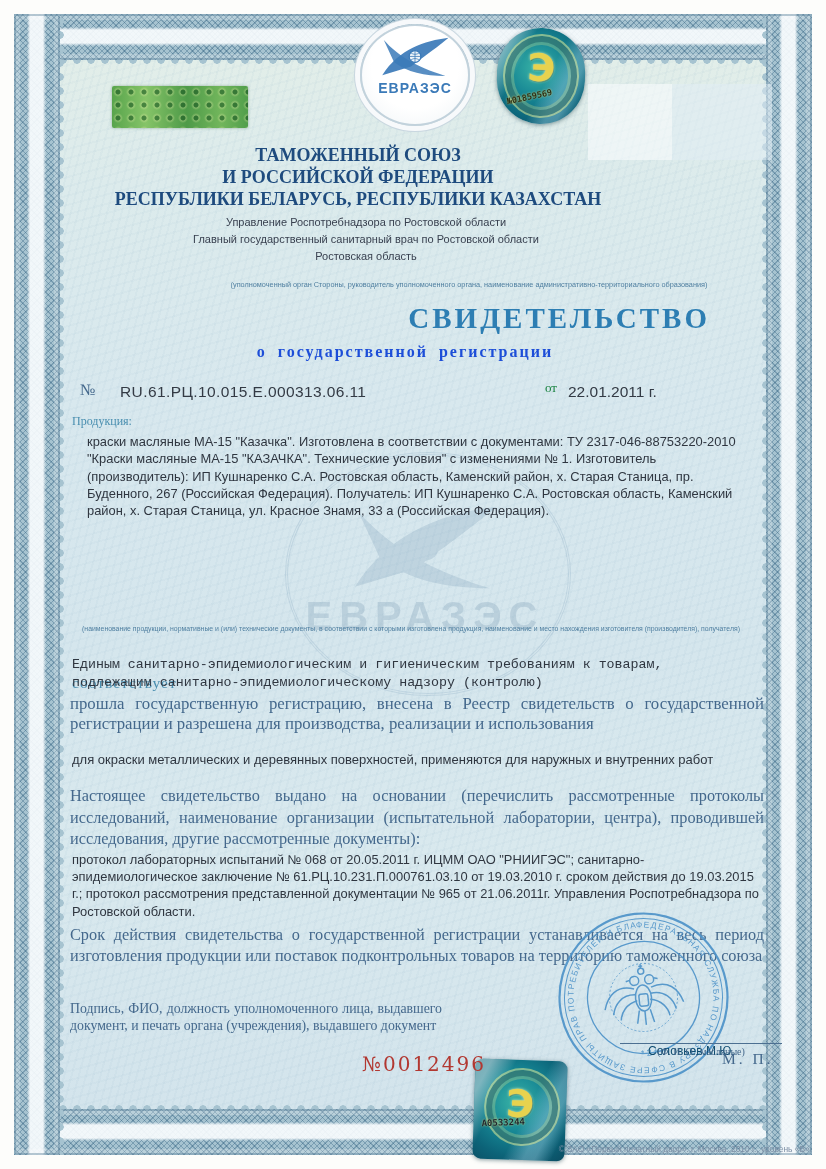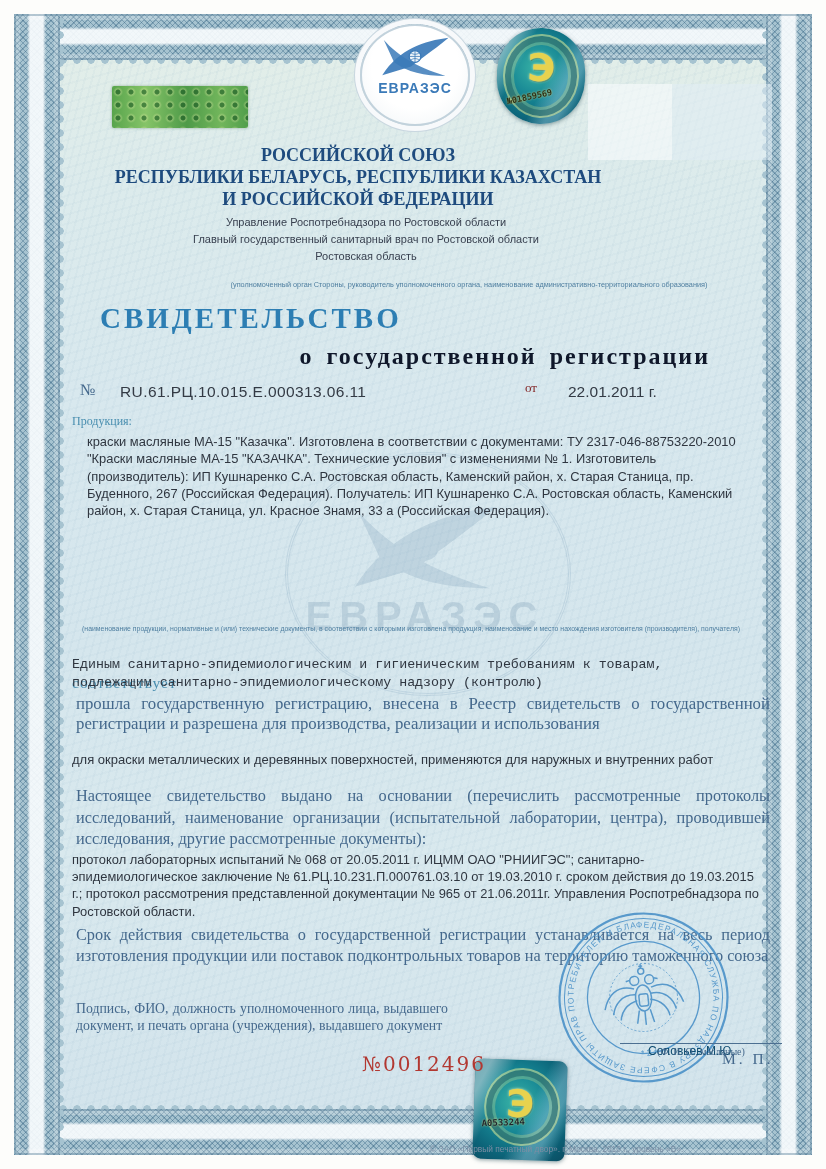--- a/index.html
+++ b/index.html
@@ -96,50 +96,50 @@
 
   
   .serif{font-family:"Liberation Serif","DejaVu Serif",serif;}
   .hdr{left:58px;top:144px;width:600px;text-align:center;z-index:6;
     font-family:"Liberation Serif","DejaVu Serif",serif;font-weight:bold;
     font-size:18px;line-height:22px;color:#1e4b7e;}
   .authority{left:58px;top:214px;width:616px;text-align:center;z-index:6;
     font-size:11px;line-height:17px;color:#394150;}
   .cap{color:#4f7fa0;text-align:center;z-index:6;}
   .caption1{left:60px;top:280px;width:818px;font-size:7.3px;}
-  .title{left:100px;top:302px;width:610px;text-align:left;z-index:6;
+  .title{left:100px;top:302px;width:610px;text-align:right;z-index:6;
     font-weight:bold;font-size:29px;letter-spacing:3px;color:#2d7eb3;}
-  .subtitle{left:100px;top:343px;width:610px;text-align:right;z-index:6;
-    font-weight:bold;font-size:24px;letter-spacing:2px;word-spacing:5px;color:#0f172a;}
+  .subtitle{left:100px;top:343px;width:610px;text-align:center;z-index:6;
+    font-weight:bold;font-size:16px;letter-spacing:2px;word-spacing:5px;color:#1d4ed8;}
   .numsign{left:80px;top:381px;font-size:16px;color:#44688c;z-index:6;}
   .numval{left:120px;top:383px;font-size:15.5px;letter-spacing:.4px;color:#333a44;z-index:6;}
-  .fromlbl{left:525px;top:380px;font-size:13px;color:#7f1d1d;z-index:6;}
+  .fromlbl{left:545px;top:380px;font-size:13px;color:#15803d;z-index:6;}
   .dateval{left:568px;top:383px;font-size:15.5px;color:#333a44;z-index:6;}
 
   .prod-label{left:72px;top:414px;font-size:12px;color:#4a8fb0;z-index:6;}
   .prod-text{left:87px;top:433px;width:664px;font-size:12.9px;line-height:17.3px;color:#2f3640;z-index:6;}
   .caption2{left:58px;top:625px;width:706px;font-size:6.9px;}
   .comp-label{left:72px;top:638px;font-size:15.5px;letter-spacing:1px;color:#4a8fb0;z-index:6;margin-top:36px;}
   .comp-text{left:72px;top:656px;width:630px;font-size:13.3px;line-height:17.8px;color:#2f3640;z-index:6;font-family:Liberation Mono, monospace;}
-  .pjust{font-family:"Liberation Serif","DejaVu Serif",serif;text-align:justify;color:#44688c;z-index:6;margin-left:6px;}
+  .pjust{font-family:"Liberation Serif","DejaVu Serif",serif;text-align:justify;color:#44688c;z-index:6;}
   .reg-text{left:70px;top:694px;width:694px;font-size:16.8px;line-height:19.5px;}
   .usage{left:72px;top:752px;width:694px;font-size:13px;color:#2f3640;z-index:6;}
   .basis-intro{left:70px;top:785px;width:694px;font-size:16.3px;line-height:21.5px;}
   .basis-docs{left:72px;top:851px;width:690px;font-size:12.9px;line-height:17.2px;color:#2f3640;z-index:6;}
   .validity{left:70px;top:924px;width:694px;font-size:16.3px;line-height:21px;}
 
   .sig-caption{left:70px;top:1000px;width:372px;font-size:13.8px;line-height:17px;}
   .sig-name{left:648px;top:1044px;font-size:12px;color:#0c4a6e;z-index:8;}
   .sig-line{left:620px;top:1043px;width:162px;border-bottom:1.3px solid #4c6f91;z-index:8;}
   .sig-line-cap{left:620px;top:1046px;width:162px;text-align:center;z-index:8;
     font-family:"Liberation Serif","DejaVu Serif",serif;font-size:10px;color:#44688c;}
   .mp{left:722px;top:1050px;font-size:15.5px;letter-spacing:3px;color:#44688c;z-index:8;}
   .serial{left:362px;top:1052px;font-family:"DejaVu Serif","Liberation Serif",serif;
     font-size:20px;letter-spacing:2px;color:#b23831;z-index:8;}
-  .fineprint{left:430px;top:1144px;width:382px;font-size:8.4px;color:#7b8ea4;z-index:8;}
+  .fineprint{left:430px;top:1144px;width:382px;text-align:right;font-size:8.4px;color:#7b8ea4;z-index:8;}
 
   
   .rosette{left:285px;top:452px;width:280px;height:238px;border:3px double rgba(150,180,200,.33);
     border-radius:50%;z-index:3;}
   .watermark{left:268px;top:500px;width:314px;text-align:center;z-index:3;opacity:.85;}
   .watermark svg{opacity:.3;display:block;margin:0 auto;}
   .wm-text{font-weight:bold;font-size:40px;letter-spacing:7px;color:rgba(145,172,194,.45);
     font-family:"Liberation Sans","DejaVu Sans",sans-serif;margin-top:-6px;}
 
   .stamp{left:556px;top:910px;z-index:7;transform:rotate(-6deg);opacity:.92;}
@@ -169,23 +169,23 @@
     <div class="emblem-text">ЕВРАЗЭС</div>
   </div>
 
   <div class="abs holo holo-top">
     <div class="holo-ring"></div>
     <div class="holo-glyph">Э</div>
     <div class="holo-code">№01859569</div>
   </div>
 
   <div class="abs hdr">
-    <div>РОССИЙСКОЙ СОЮЗ</div>
+    <div>ТАМОЖЕННЫЙ СОЮЗ</div>
+    <div>И РОССИЙСКОЙ ФЕДЕРАЦИИ</div>
     <div>РЕСПУБЛИКИ БЕЛАРУСЬ, РЕСПУБЛИКИ КАЗАХСТАН</div>
-    <div>И РОССИЙСКОЙ ФЕДЕРАЦИИ</div>
   </div>
   <div class="abs authority">
     <div>Управление Роспотребнадзора по Ростовской области</div>
     <div>Главный государственный санитарный врач по Ростовской области</div>
     <div>Ростовская область</div>
   </div>
   <div class="abs cap caption1">(уполномоченный орган Стороны, руководитель уполномоченного органа, наименование административно-территориального образования)</div>
 
   <div class="abs title serif">СВИДЕТЕЛЬСТВО</div>
   <div class="abs subtitle serif">о государственной регистрации</div>

